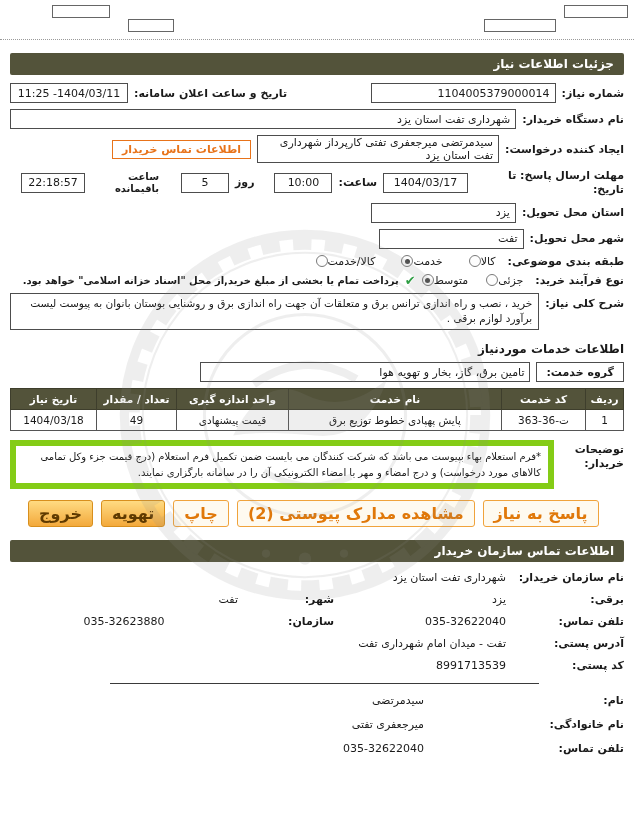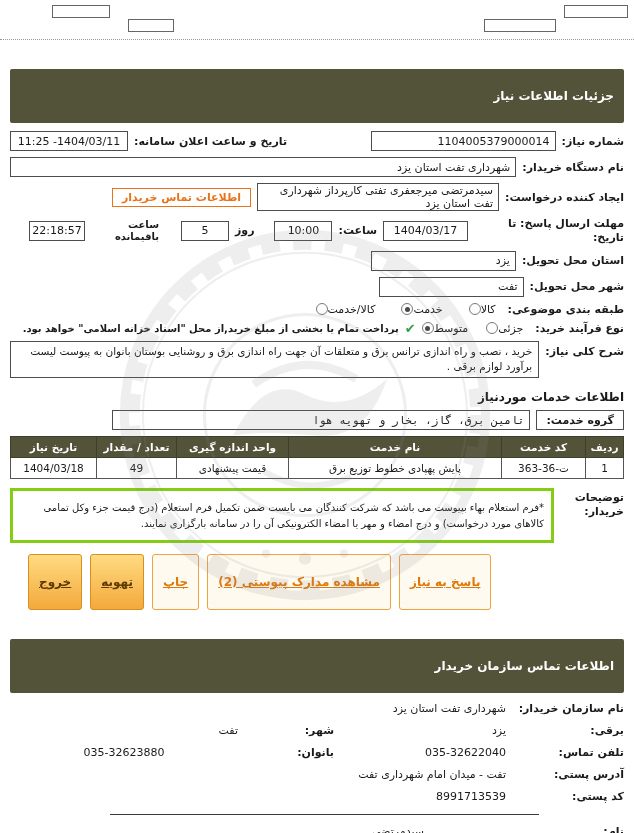--- a/index.html
+++ b/index.html
@@ -12,34 +12,34 @@
   .top-strip { height:40px; border-bottom:1px dotted #9a9a9a; position:relative; }
   .tbox { position:absolute; border:1px solid #666; height:13px; background:#fff; }
   .tbox.b1 { right:6px;  top:5px;  width:64px; }
   .tbox.b2 { right:78px; top:19px; width:72px; }
   .tbox.b3 { left:52px;  top:5px;  width:58px; }
   .tbox.b4 { left:128px; top:19px; width:46px; }
 
   .content { padding:0 10px; position:relative; z-index:1; }
 
   .section-bar { background:#53533A; color:#fff; font-weight:bold; font-size:12px;
-                 padding:20px 10px; border-radius:2px; margin:29px 0 8px; }
+                 padding:4px 10px; border-radius:2px; margin:13px 0 8px; }
 
   .row { display:flex; align-items:center; gap:6px; margin:6px 0; }
   .row-split { justify-content:space-between; }
   .pair { display:flex; align-items:center; gap:6px; }
   .lbl { font-weight:bold; white-space:nowrap; }
   .lbl-wrap  { font-weight:bold; max-width:150px; line-height:1.25; }
   .lbl-wrap2 { font-weight:bold; max-width:68px; font-size:10px; line-height:1.2; }
 
   .box { border:1px solid #4d4d4d; min-height:20px; padding:0 5px; background:#fff;
          display:inline-flex; align-items:center; }
   .flex1 { flex:1; }
   .w185 { width:185px; } .w118 { width:118px; } .w85 { width:85px; }
-  .w58 { width:58px; }  .w48 { width:48px; }  .w68 { width:56px; } .w145 { width:145px; }
+  .w58 { width:58px; }  .w48 { width:48px; }  .w68 { width:64px; } .w145 { width:145px; }
   .num { direction:ltr; justify-content:flex-end; }
   .ltr { direction:ltr; }
   .ctr { justify-content:center; }
 
   .contact-btn { border:1px solid #E8731A; color:#E8731A; font-weight:bold; background:#fff;
                  padding:2px 9px; margin-left:102px; white-space:nowrap; cursor:pointer; }
 
   .opts { display:flex; align-items:center; gap:26px; margin-right:6px; }
   .radio-opt { display:inline-flex; align-items:center; cursor:pointer; }
   .radio { width:12px; height:12px; border:1px solid #7a7a7a; border-radius:50%;
@@ -47,33 +47,33 @@
   .radio.checked::after { content:""; position:absolute; inset:2.5px; background:#4a4a4a; border-radius:50%; }
 
   .chk { color:#2F9E44; font-weight:bold; font-size:13px; line-height:1; }
   .treasury { font-size:10px; font-weight:bold; white-space:nowrap; }
 
   .desc-box  { border:1px solid #4d4d4d; min-height:34px; padding:2px 6px; font-size:10.5px;
                line-height:1.5; flex:1; }
   .svc-title { font-weight:bold; font-size:12px; margin:12px 0 6px; }
   .grp-lbl { border:1px solid #4d4d4d; font-weight:bold; padding:1px 9px; min-height:20px;
              display:inline-flex; align-items:center; }
-  .grp-box { width:418px;font-family:Liberation Mono, monospace; }
+  .grp-box { width:330px; }
 
   .svc-table { width:100%; border-collapse:collapse; table-layout:fixed; margin-top:6px; font-size:10.5px; }
   .svc-table th { background:#53533A; color:#fff; border:1px solid #3e3e2c; padding:4px 2px; font-weight:bold; }
   .svc-table td { border:1px solid #555; padding:4px 2px; text-align:center; background:#fff; }
 
   .notes-row { align-items:flex-start; margin-top:9px; }
   .lbl-notes { font-weight:bold; width:64px; line-height:1.3; padding-top:3px; }
-  .notes-box { border:3px solid #84cc16; min-height:42px; padding:9px 7px; font-size:10px;
+  .notes-box { border:6px solid #84cc16; min-height:42px; padding:3px 7px; font-size:10px;
                line-height:1.55; flex:1; }
 
   .btn-row { display:flex; gap:8px; justify-content:flex-end; margin:11px 0 4px; padding-left:18px; }
-  .btn { font-family:inherit; font-size:12px; padding:20px 10px; border-radius:3px; cursor:pointer; min-height:22px;text-decoration:underline; }
+  .btn { font-family:inherit; font-size:16px; padding:3px 10px; border-radius:3px; cursor:pointer; min-height:22px; }
   .btn-light { background:#FEFAF0; border:1px solid #F0A33C; color:#E0780A; font-weight:bold; }
   .btn-solid { background:linear-gradient(#FFDB82,#F3A93C); border:1px solid #D88F1D; color:#5F3A00; font-weight:bold; }
 
   .info-grid { display:grid; grid-template-columns:118px 172px 96px 1fr; row-gap:9px;
                align-items:center; margin-top:9px; }
   .info-grid .ilbl { font-weight:bold; }
   .span3 { grid-column: span 3; }
 
   .divider { border-top:1px solid #3a3a3a; margin:11px 85px 10px 100px; }
 
@@ -243,21 +243,21 @@
       <span class="ilbl">نام سازمان خریدار:</span>
       <span class="span3">شهرداری تفت استان یزد</span>
 
       <span class="ilbl">برقی:</span>
       <span>یزد</span>
       <span class="ilbl">شهر:</span>
       <span>تفت</span>
 
       <span class="ilbl">تلفن تماس:</span>
       <span dir="ltr" style="text-align:right;">035-32622040</span>
-      <span class="ilbl">بانوان:</span>
+      <span class="ilbl">سازمان:</span>
       <span dir="ltr" style="text-align:center;">035-32623880</span>
 
       <span class="ilbl">آدرس پستی:</span>
       <span class="span3">تفت - میدان امام شهرداری تفت</span>
 
       <span class="ilbl">کد پستی:</span>
       <span class="span3" dir="ltr" style="text-align:right;">8991713539</span>
     </div>
 
     <div class="divider"></div>

